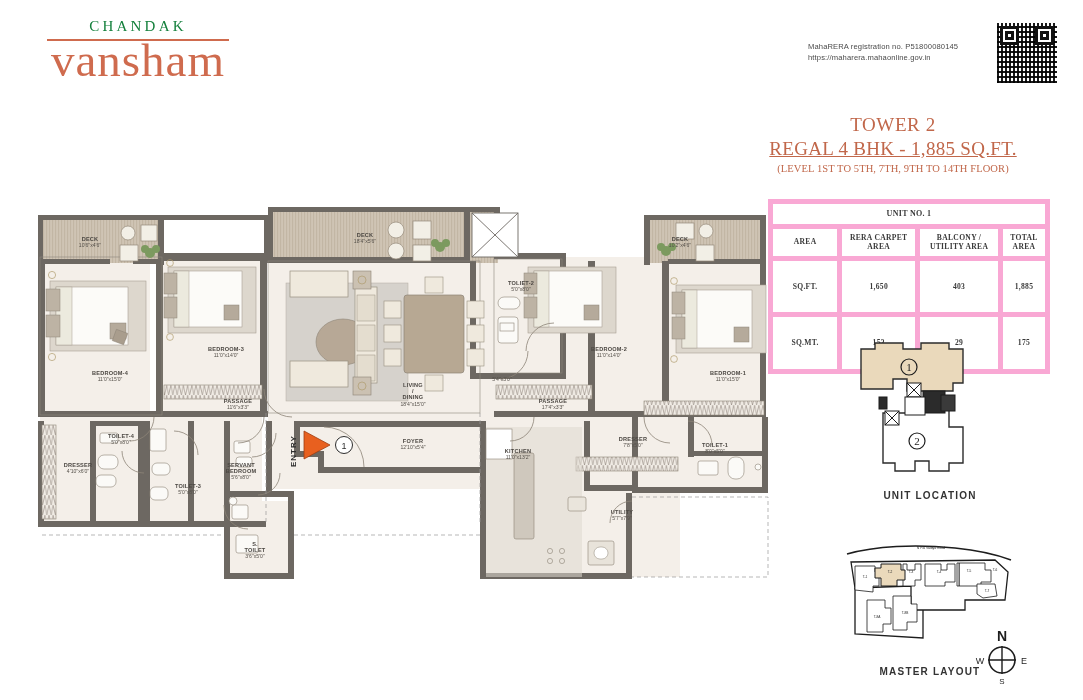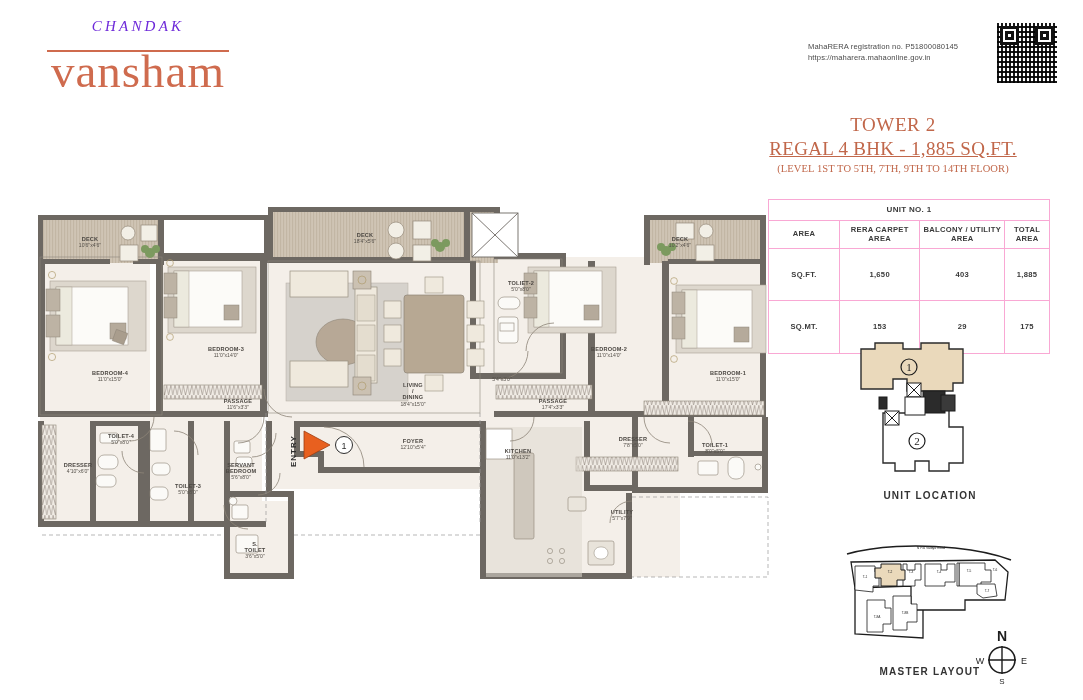--- a/index.html
+++ b/index.html
@@ -21,23 +21,22 @@
     position: absolute;
     left: 18px;
     top: 18px;
     width: 240px;
     text-align: center;
   }
   #brand .chandak {
     font-family: "Liberation Serif", serif;
     font-size: 15px;
     letter-spacing: 3.2px;
-    color: #6d28d9;
-    margin-bottom: 15px;
-    font-style: italic;
+    color: #15803d;
+    margin-bottom: 4px;
   }
   #brand .rule {
     height: 2px;
     background: #cf6b4e;
     width: 182px;
     margin: 0 auto;
   }
   #brand .vansham {
     font-family: "Liberation Serif", serif;
     font-size: 47px;
@@ -106,25 +105,26 @@
     position: absolute;
     left: 768px;
     top: 199px;
     width: 282px;
     border-collapse: collapse;
     font-size: 7.6px;
     color: #3a3a3a;
     letter-spacing: .3px;
   }
   #area-table td, #area-table th {
-    border: 1px solid #f9a8d4;
+    border: 5px solid #f9a8d4;
     text-align: center;
     padding: 4px 2px;
     font-weight: bold;
     line-height: 9.5px;
+    font-family: Liberation Serif, serif;
   }
   #area-table .unit-head { padding: 5px 2px; font-size: 8px; }
   #area-table .colhead { height: 26px; }
   #area-table .valrow td { padding: 21px 2px; }
 
   
   #plan {
     position: absolute;
     left: 28px;
     top: 205px;

